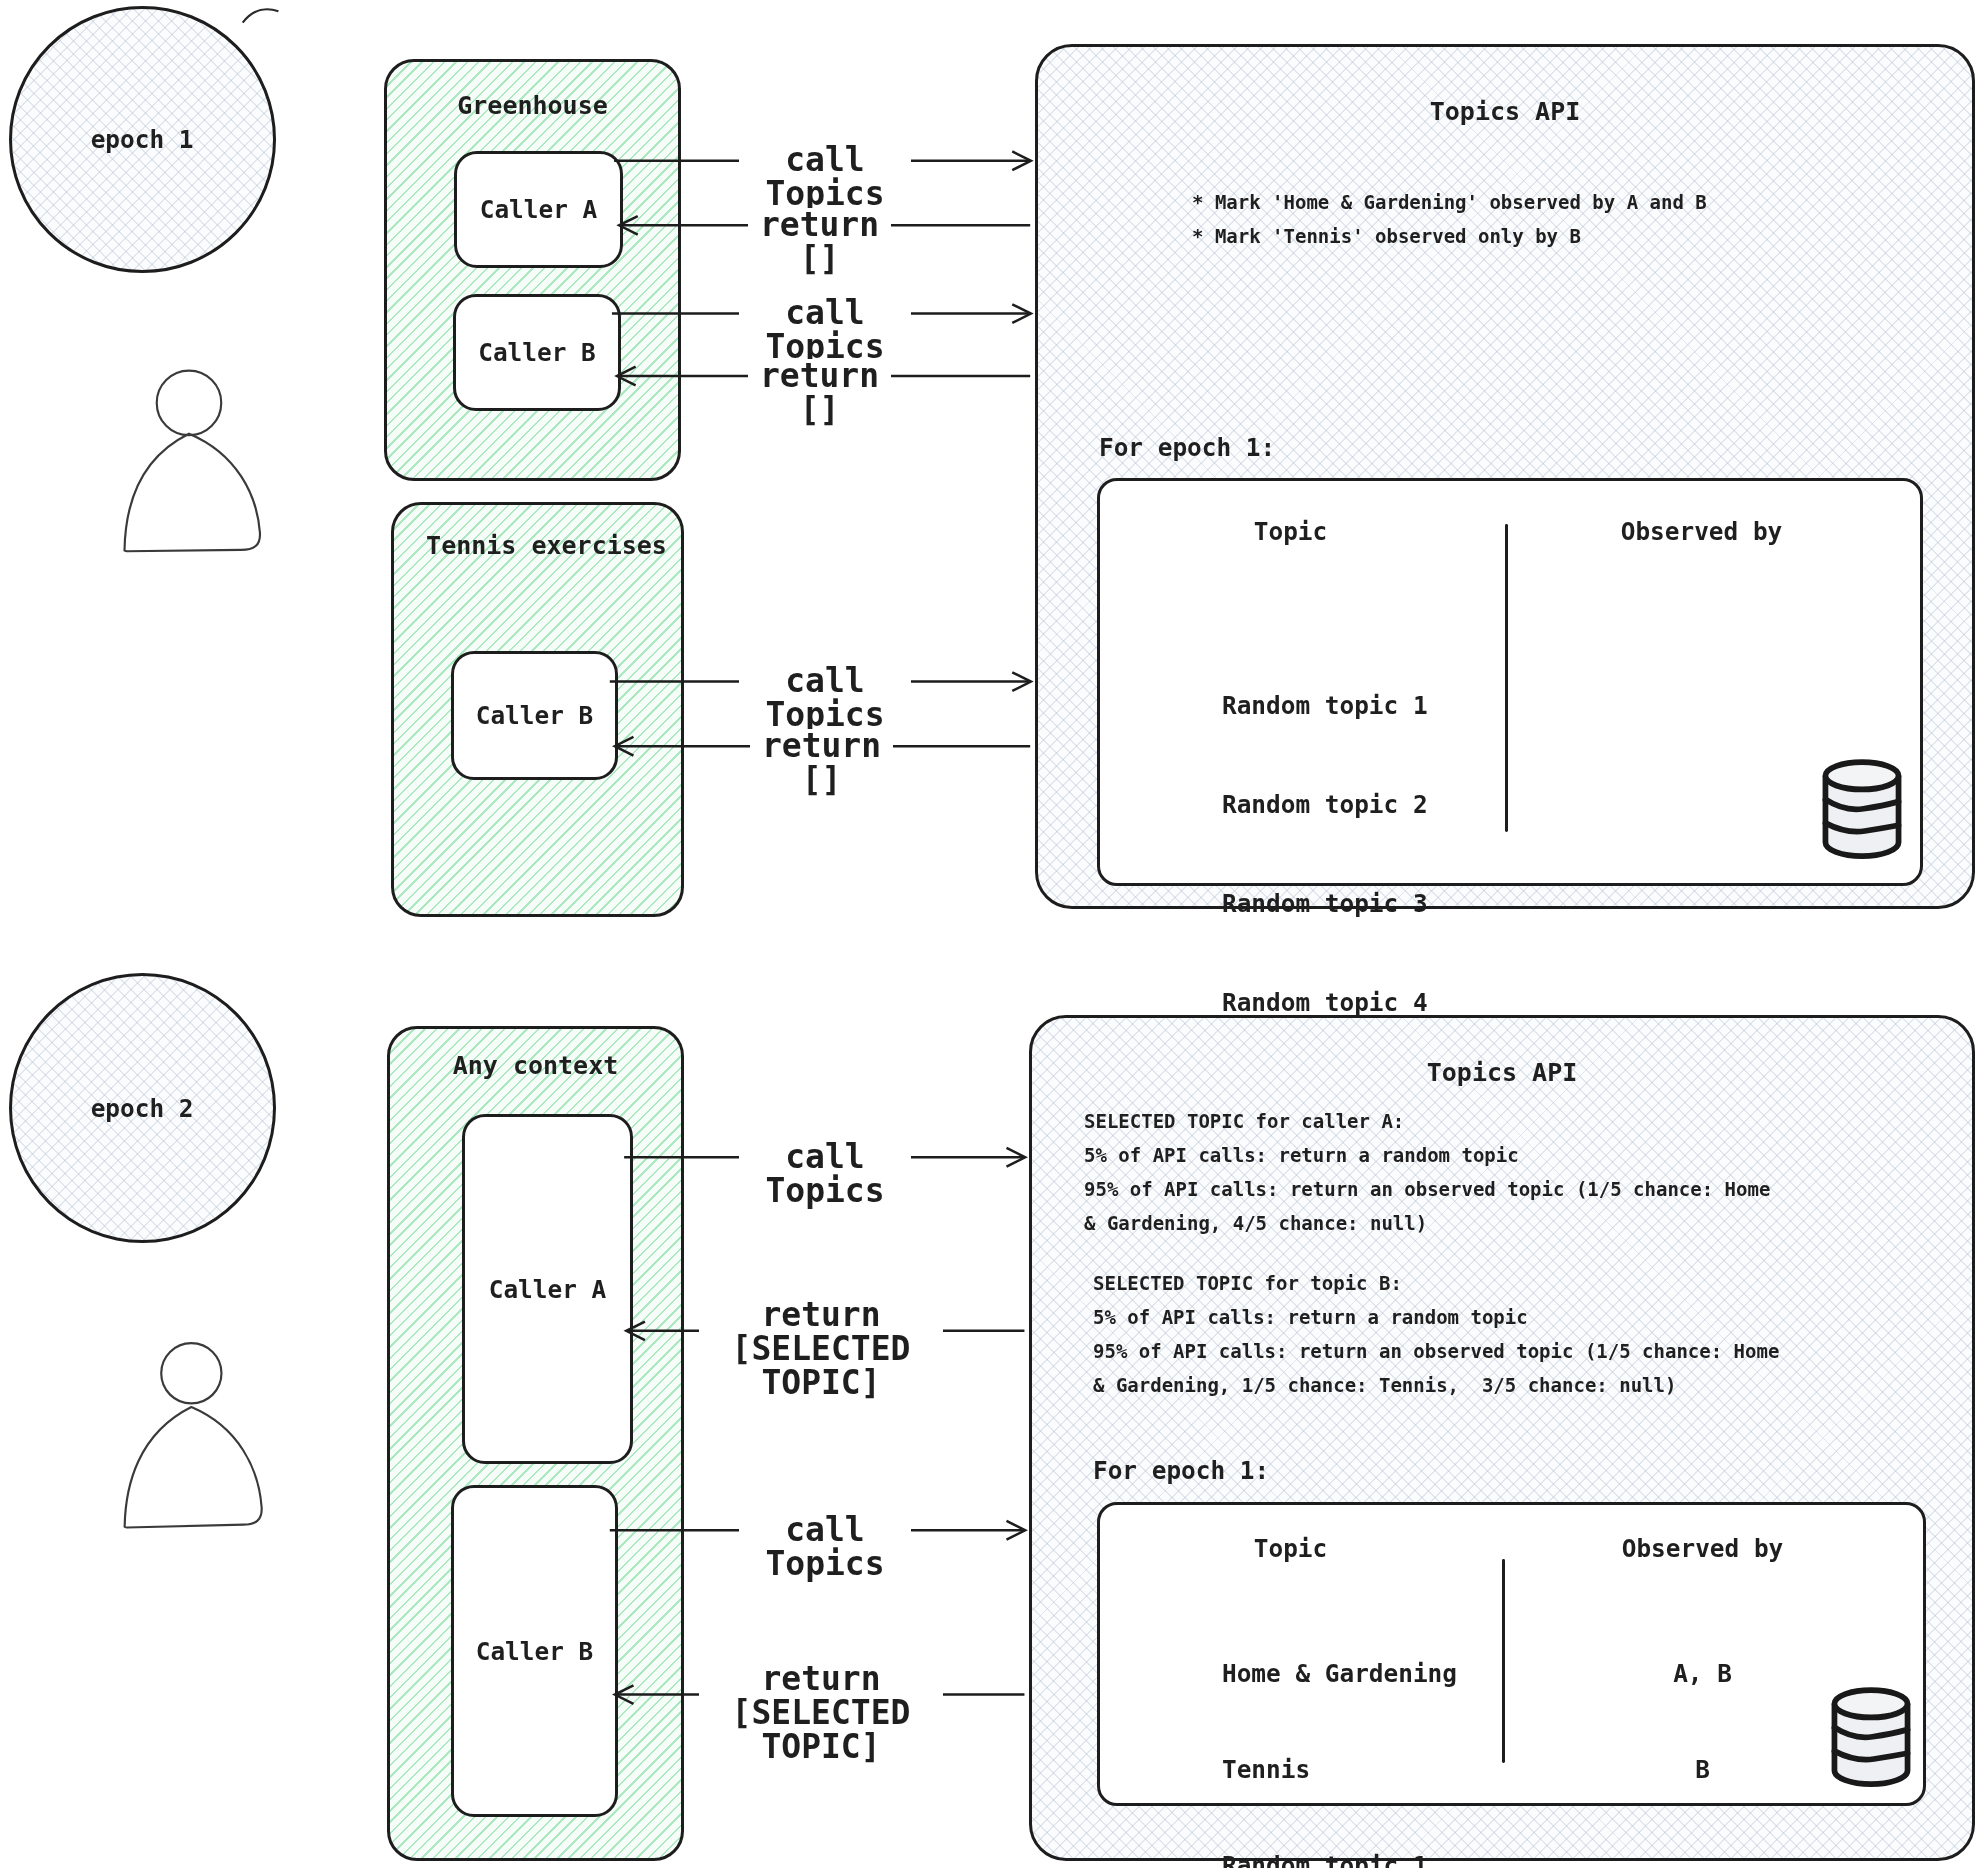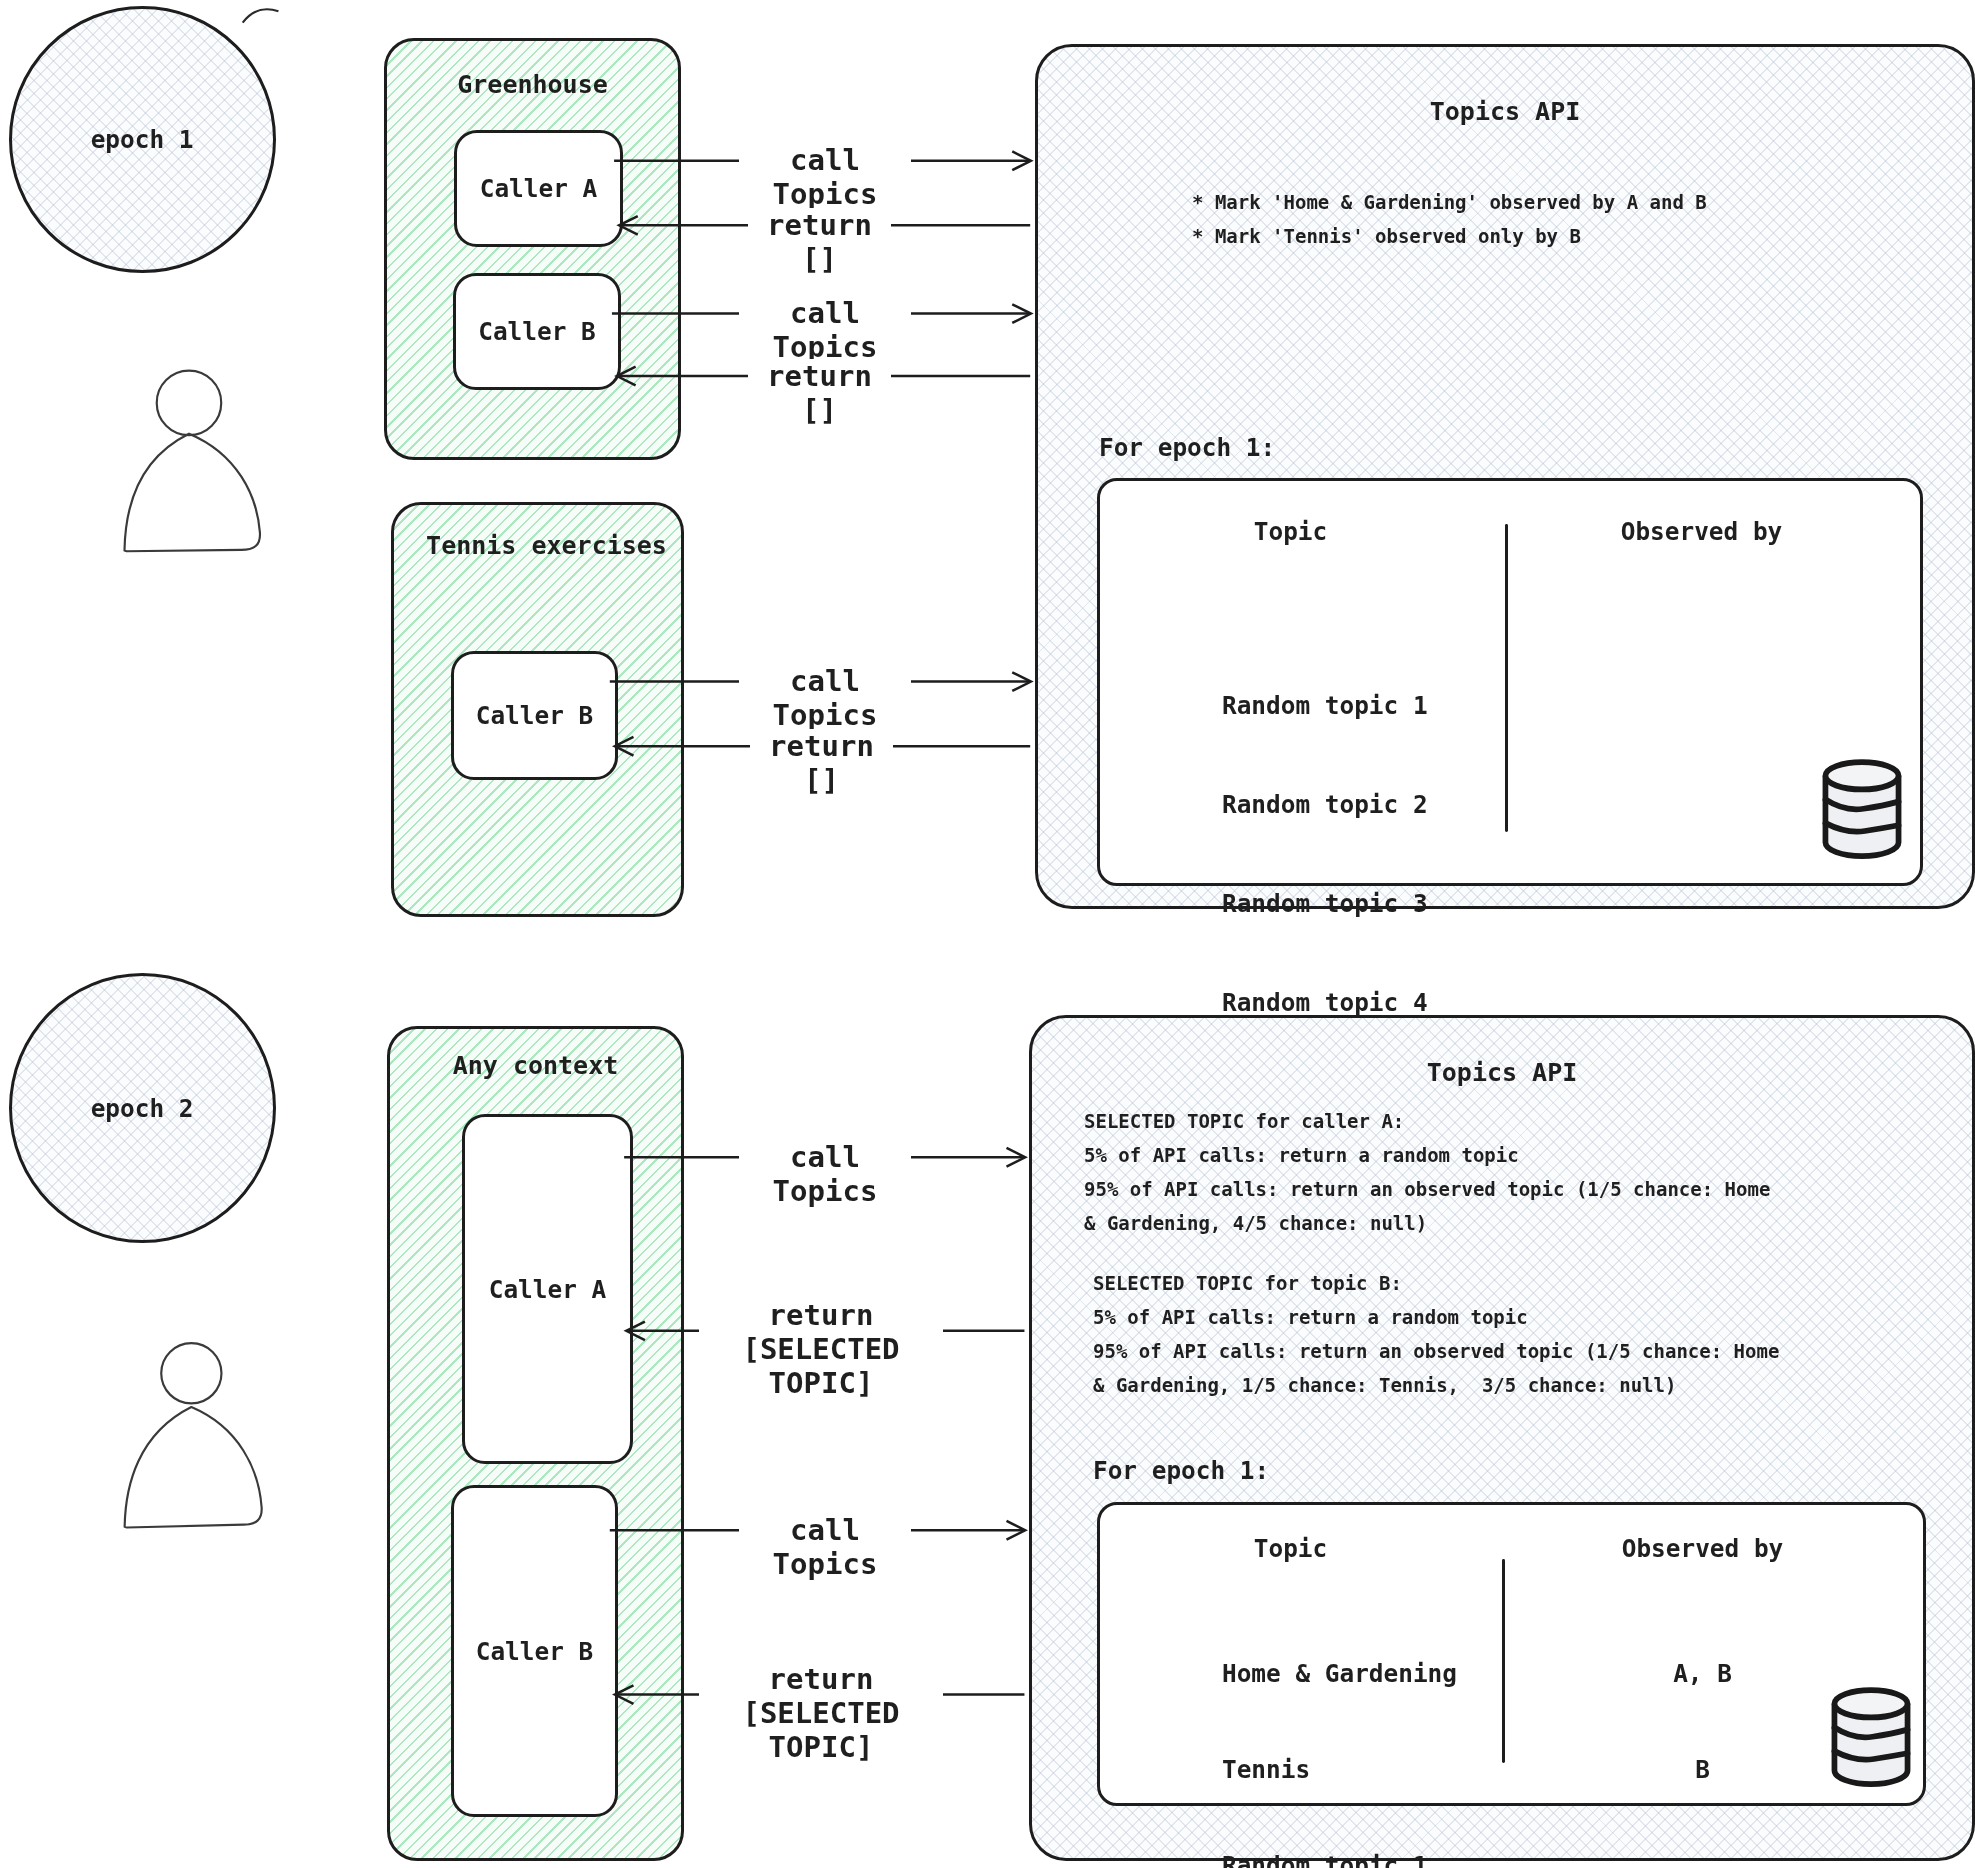--- a/index.html
+++ b/index.html
@@ -26,21 +26,21 @@
   .circle{border-radius:50%;display:flex;align-items:center;justify-content:center;}
   .box-white{
     position:absolute;border:3.2px solid #1d1d1d;border-radius:23px;background:#ffffff;
     display:flex;align-items:center;justify-content:center;
   }
   .ctr-title{position:absolute;left:0;right:0;text-align:center;font-size:25px;font-weight:bold;}
   .t34{font-size:24.4px;font-weight:bold;}
   .para div{white-space:pre;line-height:34px;font-size:19px;font-weight:bold;}
   .edge-label{
     position:absolute;background:#ffffff;text-align:center;
-    font-size:29px;font-weight:bold;line-height:34px;z-index:6;
+    font-size:33px;font-weight:bold;line-height:34px;z-index:6;
   }
   .rows{line-height:33px;font-size:24.4px;font-weight:bold;white-space:pre;}
   .rows2{line-height:32px;font-size:24.4px;font-weight:bold;white-space:pre;}
   .vline{position:absolute;width:2.9px;background:#1d1d1d;border-radius:1.4px;}
   svg.overlay{position:absolute;left:0;top:0;z-index:5;pointer-events:none;}
   .icon-svg{position:absolute;z-index:4;}
 </style>
 </head>
 <body>
 
@@ -52,21 +52,21 @@
 
   <svg class="icon-svg" style="left:237px;top:1.4px;" width="50" height="29" viewBox="0 0 70 40">
     <path d="M 8 30 Q 28 4 58 14" fill="none" stroke="#2a2a2a" stroke-width="3"></path>
   </svg>
 
   <svg class="icon-svg" style="left:108px;top:359px;" width="172" height="201" viewBox="0 0 240 280">
     <circle cx="113" cy="61" r="45" fill="none" stroke="#3a3a3a" stroke-width="3"></circle>
     <path d="M 23 267 C 24 210 40 140 113 104 C 180 132 208 190 212 242 C 213 260 204 266 186 266 L 26 268 Z" fill="none" stroke="#3a3a3a" stroke-width="3" stroke-linejoin="round"></path>
   </svg>
 
-  <div class="box-green" style="left:384px;top:38px;width:291px;height:416px;">
+  <div class="box-green" style="left:384px;top:59px;width:291px;height:416px;">
     <div class="ctr-title" style="top:29px;">Greenhouse</div>
     <div class="box-white" style="left:67px;top:89px;width:163px;height:111px;">
       <span class="t34">Caller A</span>
     </div>
     <div class="box-white" style="left:66px;top:232px;width:162px;height:111px;">
       <span class="t34">Caller B</span>
     </div>
   </div>
 
   <div class="box-green" style="left:391px;top:502px;width:287px;height:409px;">

